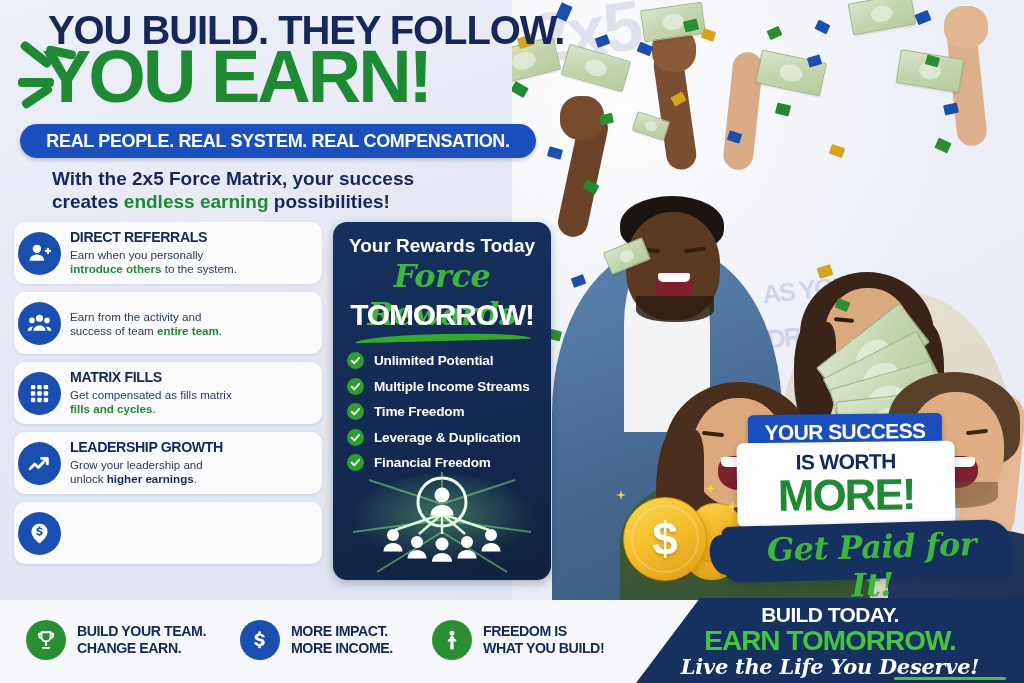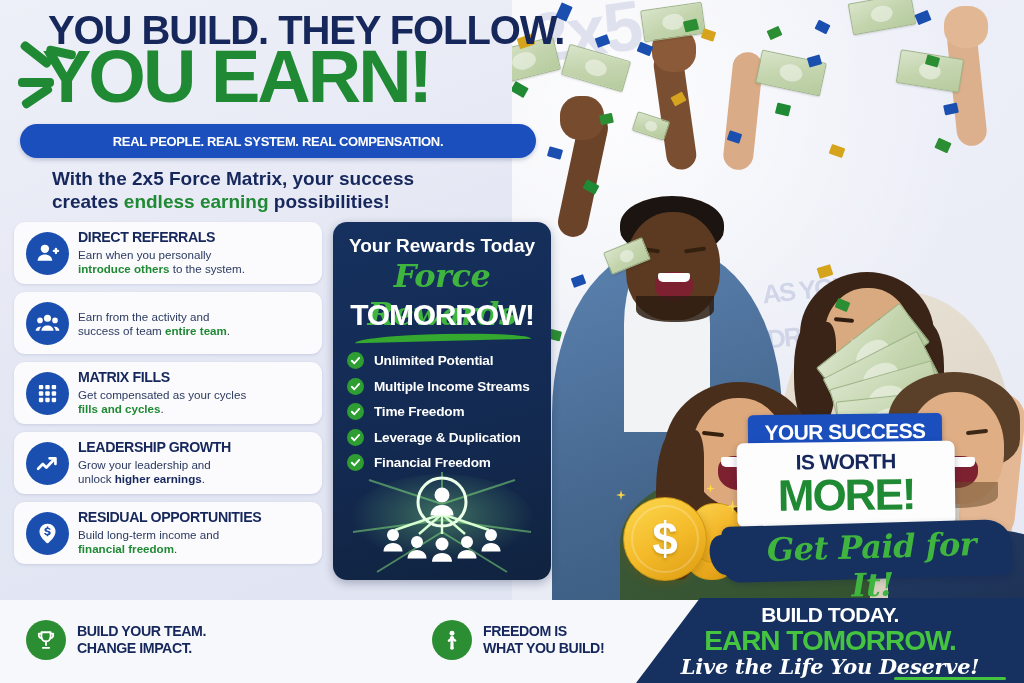--- a/index.html
+++ b/index.html
@@ -47,30 +47,30 @@
   .hl1{position:absolute;left:48px;top:8px;font-size:40px;font-weight:800;color:#16275c;
     letter-spacing:-1.1px;white-space:nowrap;}
   .hl2{position:absolute;left:42px;top:40px;font-size:74px;font-weight:800;color:#1f8a33;
     letter-spacing:-3px;line-height:1;white-space:nowrap;}
   .rays{position:absolute;left:18px;top:48px;width:54px;height:66px;}
   .ray{position:absolute;background:#1f8a33;border-radius:4px;}
 
   .ribbon{position:absolute;left:20px;top:124px;width:516px;height:34px;
     background:#1b4fbe;border-radius:17px;display:flex;align-items:center;justify-content:center;
     box-shadow:0 2px 4px rgba(20,40,95,.22);}
-  .ribbon span{color:#fff;font-size:13px;font-weight:800;letter-spacing:-.35px;white-space:nowrap;}
+  .ribbon span{color:#fff;font-size:18px;font-weight:800;letter-spacing:-.35px;white-space:nowrap;}
 
   .sub{position:absolute;left:52px;top:167px;font-size:19px;font-weight:700;color:#16275c;
     line-height:1.22;}
   .sub em{font-style:normal;color:#1f8a33;}
 
   
   .cards{position:absolute;left:14px;top:222px;width:308px;}
   .card{position:relative;background:#fbfbfd;border-radius:11px;height:62px;margin-bottom:8px;
-    box-shadow:0 1px 3px rgba(40,55,110,.14);display:flex;align-items:center;padding:0 12px;}
+    box-shadow:0 1px 3px rgba(40,55,110,.14);display:flex;align-items:center;padding:0 4px;}
   .cicon{width:43px;height:43px;border-radius:50%;background:#1a4fb0;flex:0 0 43px;
     display:flex;align-items:center;justify-content:center;margin-right:9px;}
   .cicon svg{display:block;}
   .ctxt{flex:1;min-width:0;}
   .ctitle{font-size:14.2px;font-weight:800;color:#16275c;letter-spacing:-.4px;line-height:1.12;}
   .cdesc{font-size:11.6px;color:#2b3a60;line-height:1.22;margin-top:2px;}
   .cdesc b{color:#16275c;text-align:center;}
   .cdesc i{font-style:normal;font-weight:700;color:#1f8a33;}
 
   
@@ -323,21 +323,21 @@
             <rect x="9.7" y="9.7" width="4.6" height="4.6" rx="1.1"></rect>
             <rect x="16.4" y="9.7" width="4.6" height="4.6" rx="1.1"></rect>
             <rect x="3" y="16.4" width="4.6" height="4.6" rx="1.1"></rect>
             <rect x="9.7" y="16.4" width="4.6" height="4.6" rx="1.1"></rect>
             <rect x="16.4" y="16.4" width="4.6" height="4.6" rx="1.1"></rect>
           </svg>
       </div>
       <div class="ctxt">
         <div class="ctitle">MATRIX FILLS</div>
         <div class="cdesc">
-          <span>Get compensated as your cycles</span><br>
+          <span>Get compensated as fills matrix</span><br>
           <i>fills and cycles</i><span>.</span>
         </div>
       </div>
     </div>
 
     <div class="card">
       <div class="cicon">
         <svg width="25" height="25" viewBox="0 0 24 24" fill="none" stroke="#fff" stroke-width="2.6" stroke-linecap="round" stroke-linejoin="round">
             <path d="M3 17l4.5-4.5 3.4 3.4L19 7.5"></path>
             <path d="M14 7h5.6v5.4"></path>
@@ -351,27 +351,20 @@
         </div>
       </div>
     </div>
 
     <div class="card">
       <div class="cicon">
         <svg width="25" height="25" viewBox="0 0 24 24" fill="#fff">
             <path d="M12 2.6c4.3 0 7.7 3.3 7.7 7.4 0 5-5.3 9.6-7.2 11.2a.8.8 0 01-1 0C9.6 19.6 4.3 15 4.3 10 4.3 5.9 7.7 2.6 12 2.6z"></path>
             <path d="M12.75 5.3v1.1c1.3.14 2.3.9 2.3 2.05h-1.6c0-.45-.42-.8-1.2-.8-.75 0-1.18.3-1.18.72 0 .4.3.6 1.45.87 1.62.38 2.6.95 2.6 2.26 0 1.15-.9 1.9-2.37 2.06v1.13h-1.5v-1.13c-1.42-.17-2.45-1-2.45-2.15h1.62c0 .5.5.86 1.35.86.86 0 1.3-.3 1.3-.74 0-.42-.33-.63-1.5-.9-1.55-.36-2.52-.92-2.52-2.2 0-1.1.88-1.86 2.2-2.02V5.3z" fill="#1a4fb0"></path>
           </svg>
-      </div>
-      <div class="ctxt">
-        <div class="ctitle">RESIDUAL OPPORTUNITIES</div>
-        <div class="cdesc">
-          <span>Build long-term income and</span><br>
-          <i>financial freedom</i><span>.</span>
-        </div>
       </div>
     </div>
   </div>
 
   <div class="panel">
     <div class="p1">Your Rewards Today</div>
     <div class="p2">Force Rewards</div>
     <div class="p3">TOMORROW!</div>
     <div class="pswoosh"></div>
 
@@ -494,24 +487,35 @@
         <svg width="22" height="22" viewBox="0 0 24 24" fill="none" stroke="#fff" stroke-width="2" stroke-linecap="round" stroke-linejoin="round">
             <path d="M7 3.5h10v5a5 5 0 01-10 0z"></path>
             <path d="M7 5H4.2v1.8A3.3 3.3 0 007.3 10"></path>
             <path d="M17 5h2.8v1.8A3.3 3.3 0 0116.7 10"></path>
             <path d="M12 13.5v4"></path>
             <path d="M8.5 20.5h7"></path>
           </svg>
       </div>
       <div class="btxt">
         <div>BUILD YOUR TEAM.</div>
-        <div>CHANGE IMPACT.</div>
-      </div>
-    </div>
-
+        <div>CHANGE EARN.</div>
+      </div>
+    </div>
+
+    <div class="bitem" style="left:240px;top:20px;">
+      <div class="bic blue">
+        <svg width="22" height="22" viewBox="0 0 24 24" fill="#fff">
+            <path d="M13.1 2.8v2.3c2.4.3 4.1 1.8 4.1 3.9h-3c0-.9-.9-1.6-2.3-1.6-1.35 0-2.1.6-2.1 1.4 0 .8.55 1.15 2.6 1.65 2.95.72 4.75 1.8 4.75 4.25 0 2.2-1.65 3.6-4.35 3.9v2.3h-2.7v-2.3c-2.6-.32-4.5-1.9-4.5-4.1h3.05c0 .95.95 1.65 2.5 1.65 1.6 0 2.4-.58 2.4-1.4 0-.8-.6-1.2-2.75-1.72-2.85-.68-4.6-1.75-4.6-4.18 0-2.1 1.6-3.55 4.05-3.85V2.8z"></path>
+          </svg>
+      </div>
+      <div class="btxt">
+        <div>MORE IMPACT.</div>
+        <div>MORE INCOME.</div>
+      </div>
+    </div>
 
     <div class="bitem" style="left:432px;top:20px;">
       <div class="bic green">
         <svg width="22" height="22" viewBox="0 0 24 24" fill="#fff">
             <circle cx="12" cy="4.6" r="2.7"></circle>
             <rect x="10.4" y="8" width="3.2" height="9" rx="1.3"></rect>
             <rect x="10.6" y="15.4" width="2.8" height="7" rx="1.2" transform="rotate(12 12 18)"></rect>
             <rect x="10.6" y="15.4" width="2.8" height="7" rx="1.2" transform="rotate(-12 12 18)"></rect>
             <rect x="10.8" y="7.6" width="2.6" height="8" rx="1.2" transform="rotate(52 12 10)"></rect>
             <rect x="10.8" y="7.6" width="2.6" height="8" rx="1.2" transform="rotate(-52 12 10)"></rect>

